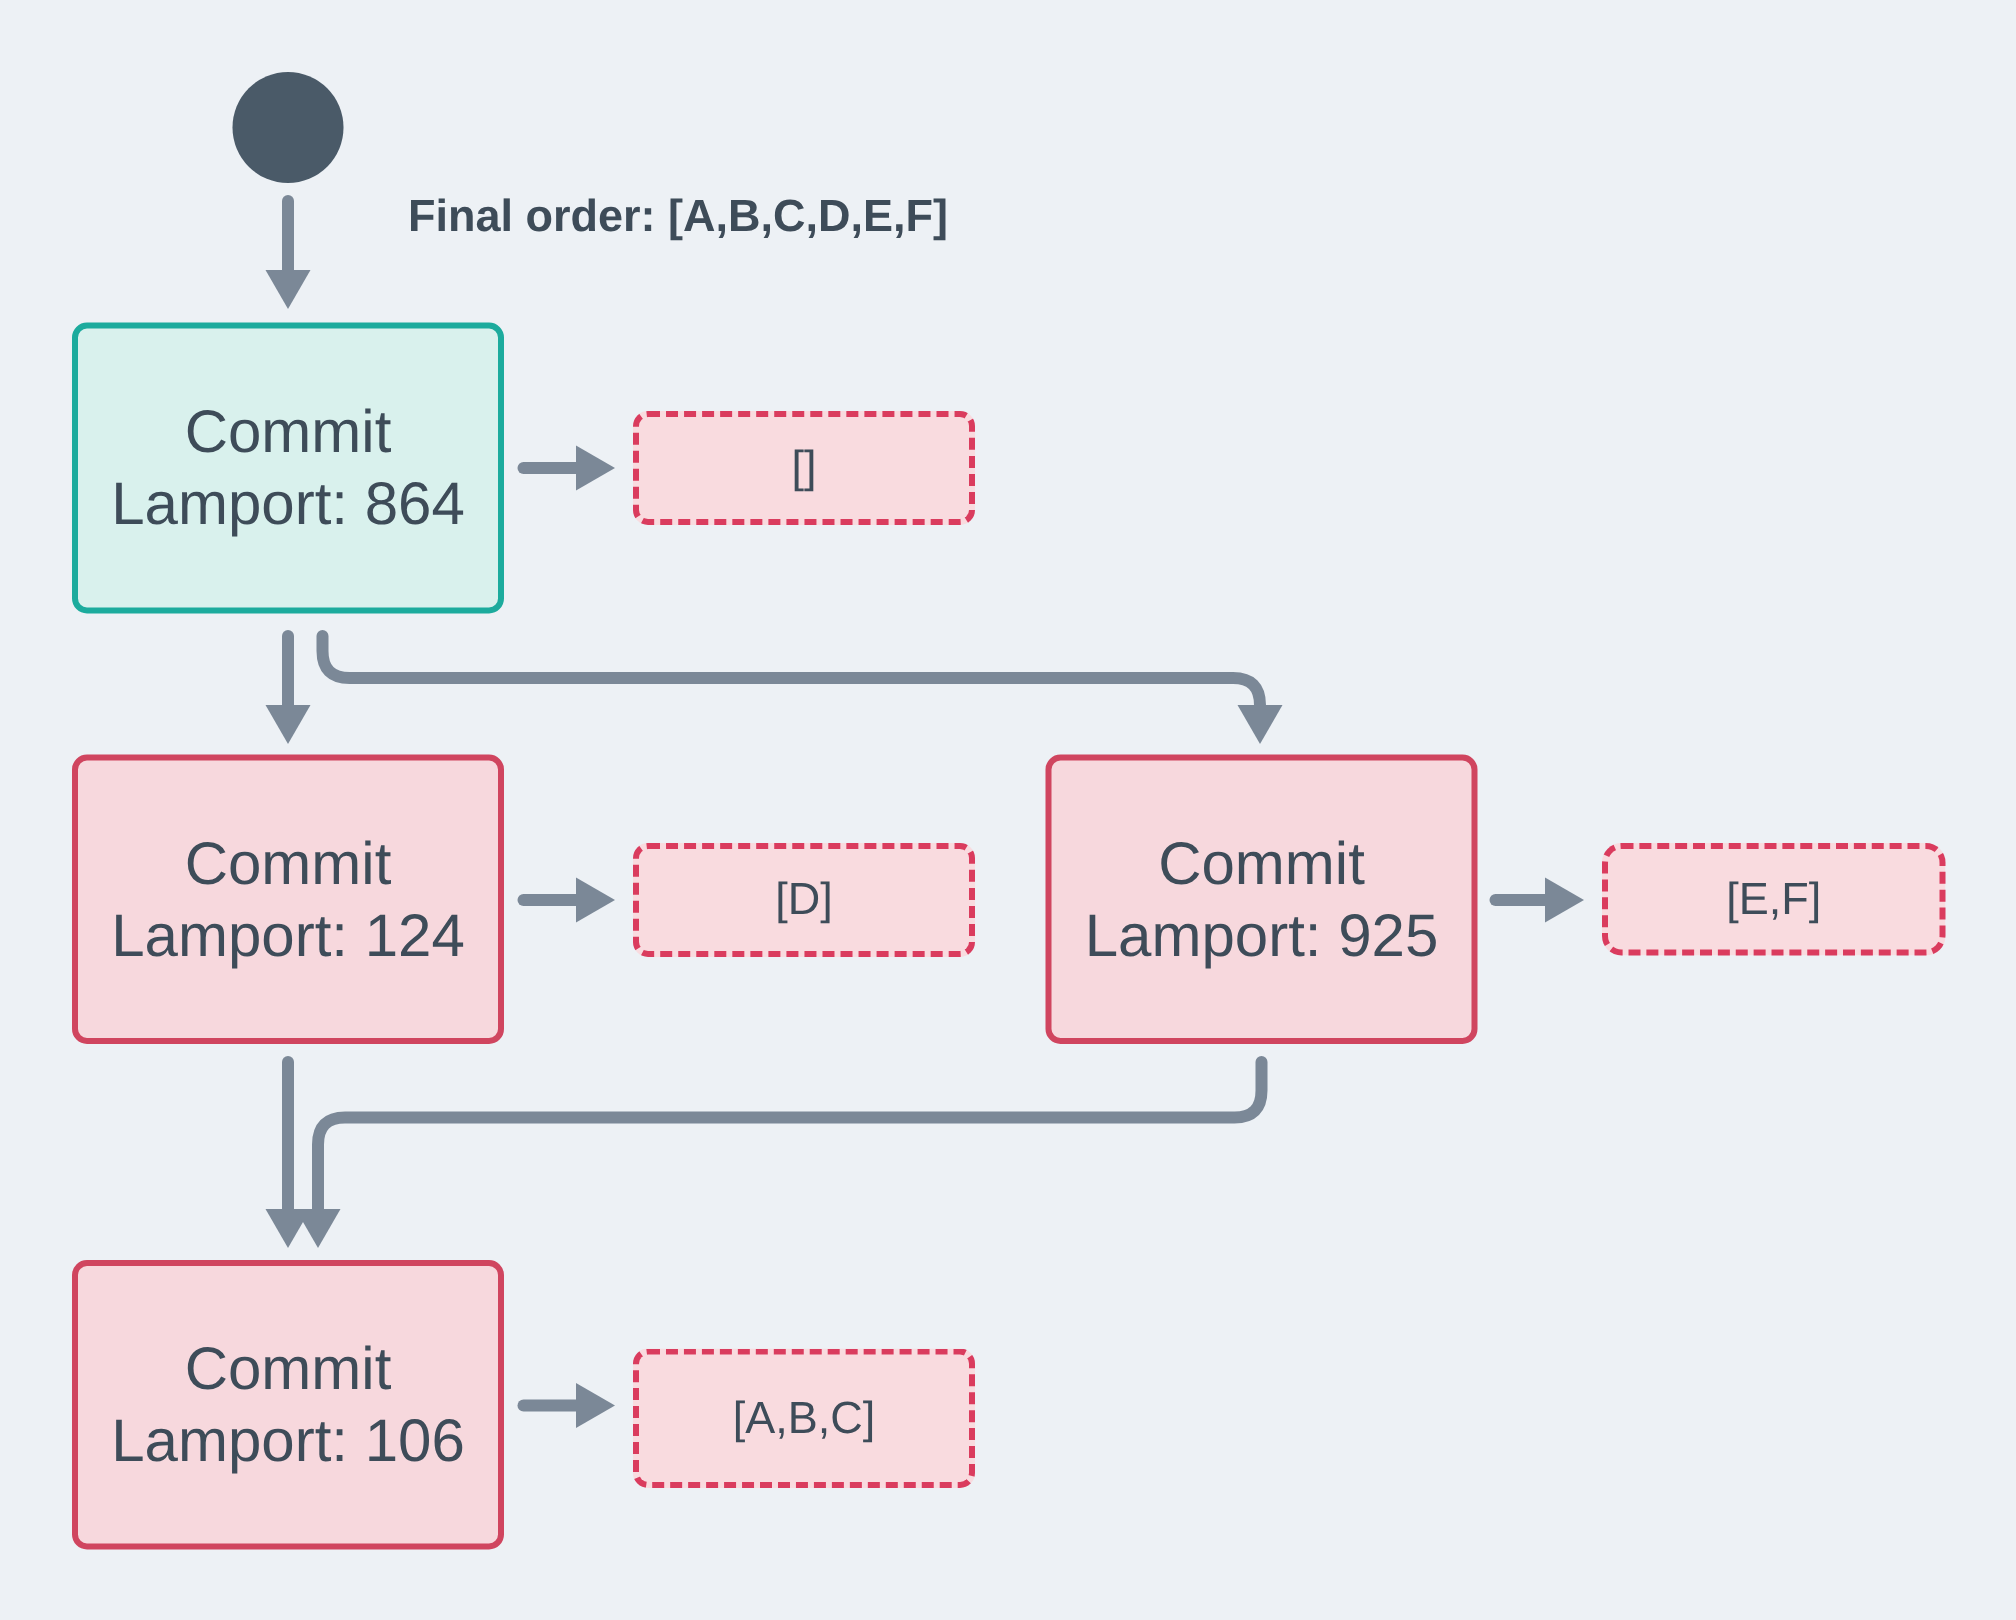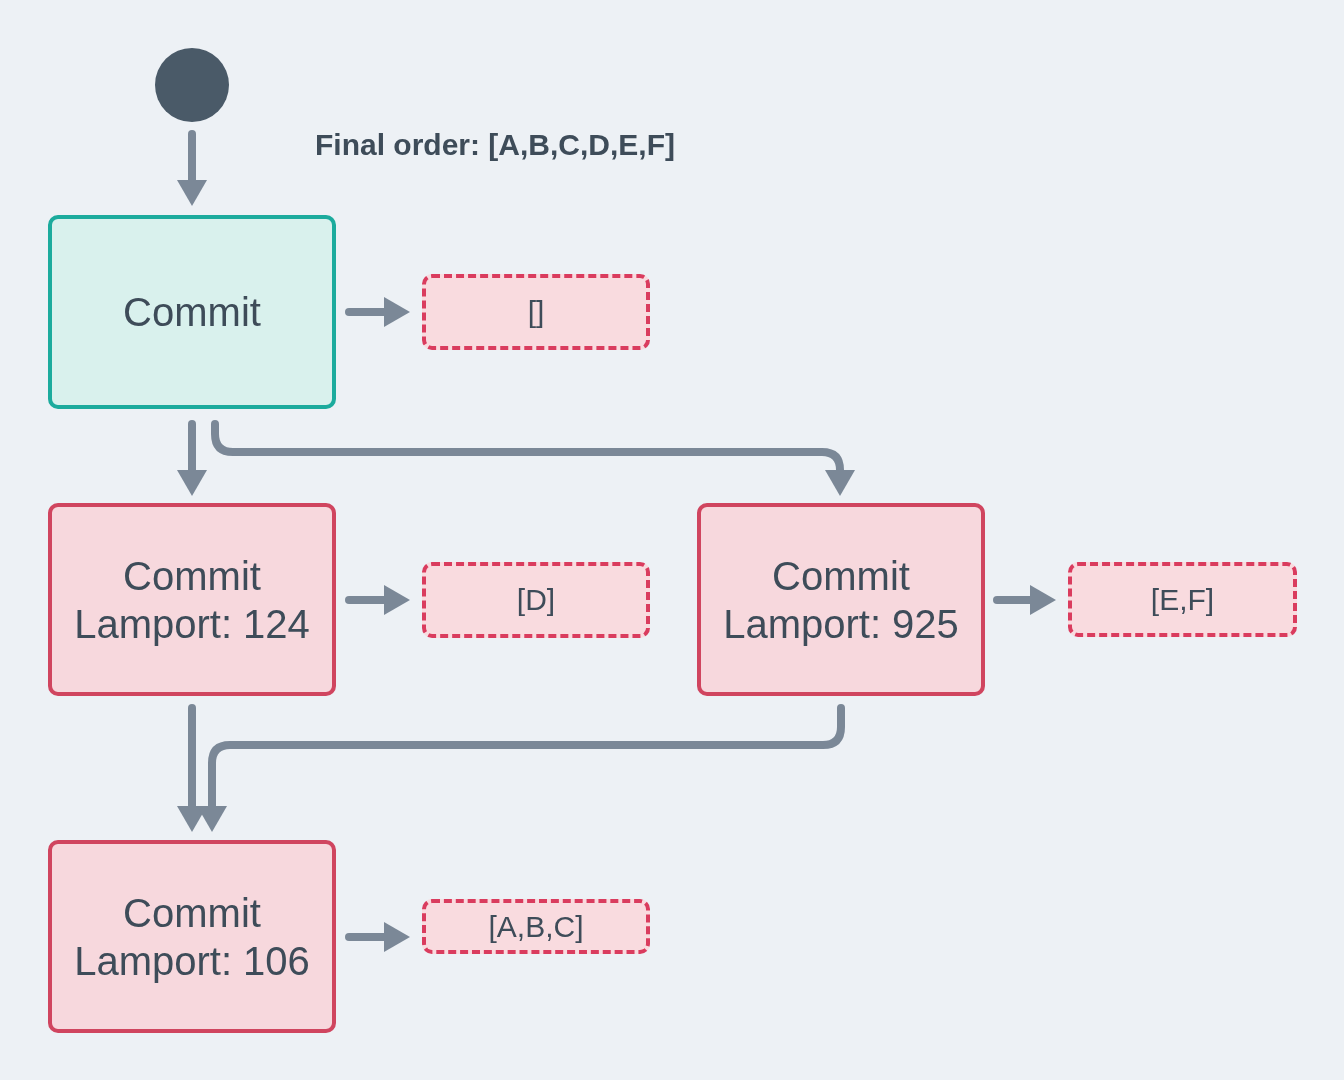--- a/index.html
+++ b/index.html
@@ -59,21 +59,20 @@
     white-space:nowrap;
   }
   .final-order{
     position:absolute;
     left:272px; top:128px;
     font-size:30px;
     line-height:34px;
     font-weight:700;
     color:var(--text);
     white-space:nowrap;
-    margin-left:43px;
   }
   .node{
     position:absolute;
     box-sizing:border-box;
     border-radius:10px;
     display:flex;
     flex-direction:column;
     align-items:center;
     justify-content:center;
     text-align:center;
@@ -100,22 +99,22 @@
     justify-content:center;
     font-size:30px;
     color:var(--text);
   }
   #node-864{left:48px;  top:215px; width:288px; height:194px;}
   #node-246{left:48px;  top:503px; width:288px; height:193px;}
   #node-537{left:697px; top:503px; width:288px; height:193px;}
   #node-127{left:48px;  top:840px; width:288px; height:193px;}
   #payload-864{left:422px;  top:274px; width:228px; height:76px;}
   #payload-246{left:422px;  top:562px; width:228px; height:76px;}
-  #payload-537{left:1068px; top:562px; width:229px; height:75px;}
-  #payload-127{left:422px;  top:899px; width:228px; height:55px;}
+  #payload-537{left:1068px; top:562px; width:229px; height:75px;border-radius:13px;}
+  #payload-127{left:422px;  top:899px; width:228px; height:93px;}
 </style>
 </head>
 <body>
 
 <div class="canvas">
 
   <svg class="edges" viewBox="0 0 1344 1080" xmlns="http://www.w3.org/2000/svg">
 
     <path class="edge" d="M192 134 L192 180"></path>
     <path class="head" d="M177 180 L207 180 L192 206 Z"></path>
@@ -143,20 +142,21 @@
 
     <path class="edge" d="M349 937 L385 937"></path>
     <path class="head" d="M384 922 L384 952 L410 937 Z"></path>
   </svg>
 
   <div class="ref-dot"></div>
   <div class="final-order">Final order: [A,B,C,D,E,F]</div>
 
   <div class="node teal" id="node-864">
     <div>Commit</div>
+    <div>Lamport: 864</div>
   </div>
   <div class="payload" id="payload-864">[]</div>
 
   <div class="node red" id="node-246">
     <div>Commit</div>
     <div>Lamport: 124</div>
   </div>
   <div class="payload" id="payload-246">[D]</div>
 
   <div class="node red" id="node-537">

